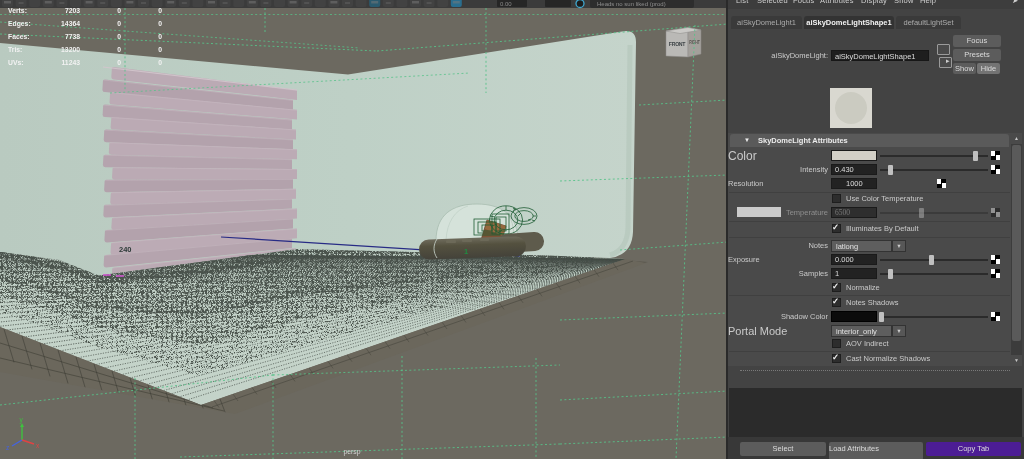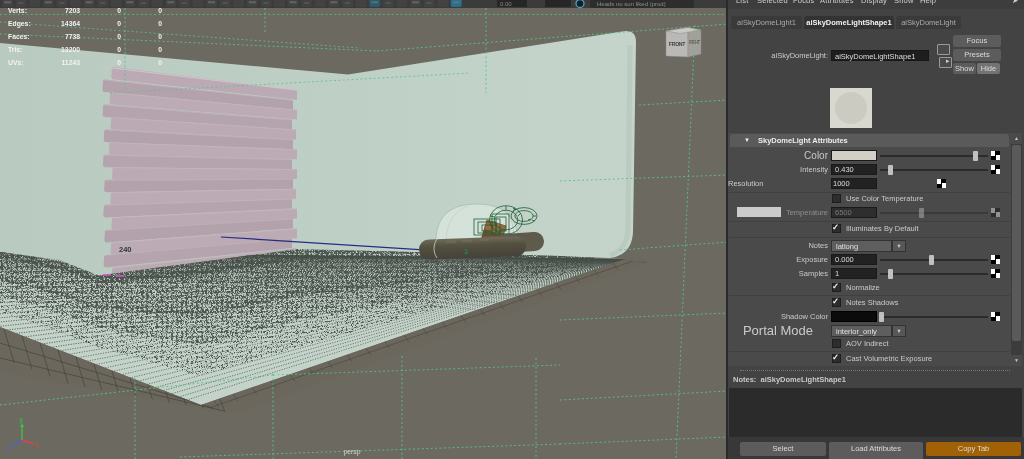--- a/index.html
+++ b/index.html
@@ -453,69 +453,69 @@
         <span style="position:absolute;left:65px">Focus</span>
         <span style="position:absolute;left:92px">Attributes</span>
         <span style="position:absolute;left:133px">Display</span>
         <span style="position:absolute;left:166px">Show</span>
         <span style="position:absolute;left:192px">Help</span>
         <span style="position:absolute;left:284px">➤</span>
       </div>
     </div>
     <div style="position:absolute;left:731px;top:16px;width:71px;height:13px;background:#3a3a3a;border-radius:3px 3px 0 0;font-family:'Liberation Sans',sans-serif;font-size:7.5px;font-weight:normal;color:#ababab;text-align:center;line-height:13px;overflow:hidden">aiSkyDomeLight1</div>
     <div style="position:absolute;left:804px;top:16px;width:90px;height:13px;background:#333333;border-radius:3px 3px 0 0;font-family:'Liberation Sans',sans-serif;font-size:7.5px;font-weight:bold;color:#f2f2f2;text-align:center;line-height:13px;overflow:hidden">aiSkyDomeLightShape1</div>
-    <div style="position:absolute;left:896px;top:16px;width:65px;height:13px;background:#3a3a3a;border-radius:3px 3px 0 0;font-family:'Liberation Sans',sans-serif;font-size:7.5px;font-weight:normal;color:#ababab;text-align:center;line-height:13px;overflow:hidden">aiSkyDomeLight</div>
+    <div style="position:absolute;left:896px;top:16px;width:65px;height:13px;background:#3a3a3a;border-radius:3px 3px 0 0;font-family:'Liberation Sans',sans-serif;font-size:7.5px;font-weight:normal;color:#ababab;text-align:center;line-height:13px;overflow:hidden">defaultLightSet</div>
     <div style="position:absolute;left:728px;top:50px;width:100px;height:12px;font-family:'Liberation Sans',sans-serif;font-size:7.5px;color:#cccccc;text-align:right;line-height:12px">aiSkyDomeLight:</div>
     <div style="position:absolute;left:831px;top:50px;width:98px;height:11px;background:#1e1e1e;border:1px solid #171717;font-family:'Liberation Sans',sans-serif;font-size:7.5px;color:#dddddd;line-height:11px;padding-left:3px;box-sizing:border-box">aiSkyDomeLightShape1</div>
     <div style="position:absolute;left:937px;top:44px;width:11px;height:9px;border:1px solid #9a9a9a;border-radius:1px;background:#4a4a4a"></div>
     <div style="position:absolute;left:939px;top:57px;width:11px;height:9px;border:1px solid #9a9a9a;border-radius:1px;background:#4a4a4a"></div>
     <div style="position:absolute;left:946px;top:57px;width:6px;height:9px;font-family:'Liberation Sans',sans-serif;font-size:7px;color:#cccccc">▸</div>
     <div style="position:absolute;left:953px;top:35px;width:48px;height:12px;background:#5c5c5c;border-radius:2px;font-family:'Liberation Sans',sans-serif;font-size:7.5px;color:#dcdcdc;text-align:center;line-height:12px">Focus</div>
     <div style="position:absolute;left:953px;top:49px;width:48px;height:12px;background:#5c5c5c;border-radius:2px;font-family:'Liberation Sans',sans-serif;font-size:7.5px;color:#dcdcdc;text-align:center;line-height:12px">Presets</div>
     <div style="position:absolute;left:953px;top:63px;width:23px;height:11px;background:#5c5c5c;border-radius:2px;font-family:'Liberation Sans',sans-serif;font-size:7.5px;color:#dcdcdc;text-align:center;line-height:11px">Show</div>
     <div style="position:absolute;left:977px;top:63px;width:23px;height:11px;background:#737373;border-radius:2px;font-family:'Liberation Sans',sans-serif;font-size:7.5px;color:#dcdcdc;text-align:center;line-height:11px">Hide</div>
     <div style="position:absolute;left:830px;top:88px;width:42px;height:40px;background:#d9d8d0">
       <div style="position:absolute;left:5px;top:4px;width:32px;height:32px;border-radius:50%;background:#cbcbc1"></div>
     </div>
     <div style="position:absolute;left:728px;top:133px;width:283px;height:233px;background:#4a4a4a"></div>
     <div style="position:absolute;left:730px;top:134px;width:279px;height:13px;background:#5a5a5a;border-radius:3px 3px 0 0;font-family:'Liberation Sans',sans-serif;font-size:7.5px;font-weight:bold;color:#ececec;line-height:13px">
       <span style="position:absolute;left:14px;top:0px;font-size:6px">▼</span>
       <span style="position:absolute;left:28px">SkyDomeLight Attributes</span>
     </div>
-    <div style="position:absolute;left:728px;top:150px;width:100px;height:12px;font-family:'Liberation Sans',sans-serif;font-size:10px;color:#cacaca;text-align:right;line-height:12px">Color</div>
+    <div style="position:absolute;left:728px;top:150px;width:100px;height:12px;font-family:'Liberation Sans',sans-serif;font-size:12px;color:#cacaca;line-height:12px">Color</div>
     <div style="position:absolute;left:831px;top:150px;width:46px;height:11px;background:#d2cfc6;border:1px solid #1a1a1a;box-sizing:border-box"></div>
     <div style="position:absolute;left:880px;top:155px;width:108px;height:2px;background:#2b2b2b;opacity:1"></div>
     <div style="position:absolute;left:973px;top:151px;width:5px;height:10px;background:#c0c0c0;border-radius:1px;opacity:1"></div>
     <div style="position:absolute;left:991px;top:151px;width:9px;height:9px;opacity:1;background:conic-gradient(#000 25%,#fff 0 50%,#000 0 75%,#fff 0)"></div>
     <div style="position:absolute;left:728px;top:164px;width:100px;height:12px;font-family:'Liberation Sans',sans-serif;font-size:7.5px;color:#cacaca;text-align:right;line-height:12px">Intensity</div>
     <div style="position:absolute;left:831px;top:164px;width:46px;height:11px;background:#222222;border:1px solid #1a1a1a;font-family:'Liberation Sans',sans-serif;font-size:7.5px;color:#dddddd;line-height:10px;padding-left:3px;box-sizing:border-box">0.430</div>
     <div style="position:absolute;left:880px;top:169px;width:108px;height:2px;background:#2b2b2b;opacity:1"></div>
     <div style="position:absolute;left:888px;top:165px;width:5px;height:10px;background:#c0c0c0;border-radius:1px;opacity:1"></div>
     <div style="position:absolute;left:991px;top:165px;width:9px;height:9px;opacity:1;background:conic-gradient(#000 25%,#fff 0 50%,#000 0 75%,#fff 0)"></div>
     <div style="position:absolute;left:728px;top:178px;width:100px;height:12px;font-family:'Liberation Sans',sans-serif;font-size:7.5px;color:#cacaca;line-height:12px">Resolution</div>
-    <div style="position:absolute;left:831px;top:178px;width:46px;height:11px;background:#222222;border:1px solid #1a1a1a;font-family:'Liberation Sans',sans-serif;font-size:7.5px;color:#dddddd;line-height:10px;padding-left:1px;box-sizing:border-box">1000</div>
+    <div style="position:absolute;left:831px;top:178px;width:46px;height:11px;background:#222222;border:1px solid #1a1a1a;font-family:'Liberation Sans',sans-serif;font-size:7.5px;color:#dddddd;line-height:10px;padding-left:14px;box-sizing:border-box">1000</div>
     <div style="position:absolute;left:937px;top:179px;width:9px;height:9px;opacity:1;background:conic-gradient(#000 25%,#fff 0 50%,#000 0 75%,#fff 0)"></div>
     <div style="position:absolute;left:729px;top:192px;width:281px;height:1px;background:#404040"></div>
     <div style="position:absolute;left:832px;top:194px;width:9px;height:9px;background:#2d2d2d;border:1px solid #1e1e1e;box-sizing:border-box"></div>
     <div style="position:absolute;left:846px;top:193px;width:170px;height:11px;font-family:'Liberation Sans',sans-serif;font-size:7.5px;color:#cacaca;line-height:11px">Use Color Temperature</div>
     <div style="position:absolute;left:737px;top:207px;width:44px;height:10px;background:#cbcbcb"></div>
     <div style="position:absolute;left:728px;top:207px;width:100px;height:12px;font-family:'Liberation Sans',sans-serif;font-size:7.5px;color:#8f8f8f;text-align:right;line-height:12px">Temperature</div>
-    <div style="position:absolute;left:831px;top:207px;width:46px;height:11px;background:#2e2e2e;border:1px solid #1a1a1a;font-family:Liberation Sans, sans-serif;font-size:7.5px;color:#7a7a7a;line-height:10px;padding-left:3px;box-sizing:border-box">6500</div>
+    <div style="position:absolute;left:831px;top:207px;width:46px;height:11px;background:#2e2e2e;border:1px solid #1a1a1a;font-family:Liberation Serif, serif;font-size:7.5px;color:#7a7a7a;line-height:10px;padding-left:3px;box-sizing:border-box">6500</div>
     <div style="position:absolute;left:880px;top:212px;width:108px;height:2px;background:#2b2b2b;opacity:0.45"></div>
     <div style="position:absolute;left:919px;top:208px;width:5px;height:10px;background:#c0c0c0;border-radius:1px;opacity:0.45"></div>
     <div style="position:absolute;left:991px;top:208px;width:9px;height:9px;opacity:0.4;background:conic-gradient(#000 25%,#fff 0 50%,#000 0 75%,#fff 0)"></div>
     <div style="position:absolute;left:729px;top:221px;width:281px;height:1px;background:#404040"></div>
     <div style="position:absolute;left:832px;top:224px;width:9px;height:9px;background:#2d2d2d;border:1px solid #1e1e1e;box-sizing:border-box"></div>
     <div style="position:absolute;left:832px;top:222px;width:11px;height:11px;font-family:'Liberation Sans',sans-serif;font-size:8.5px;color:#f0f0f0;font-weight:bold">✓</div>
     <div style="position:absolute;left:846px;top:223px;width:170px;height:11px;font-family:'Liberation Sans',sans-serif;font-size:7.5px;color:#cacaca;line-height:11px">Illuminates By Default</div>
     <div style="position:absolute;left:729px;top:237px;width:281px;height:1px;background:#404040"></div>
     <div style="position:absolute;left:728px;top:240px;width:100px;height:12px;font-family:'Liberation Sans',sans-serif;font-size:7.5px;color:#cacaca;text-align:right;line-height:12px">Notes</div>
     <div style="position:absolute;left:831px;top:240px;width:61px;height:12px;background:#5e5e5e;border:1px solid #333;font-family:'Liberation Sans',sans-serif;font-size:7.5px;color:#e0e0e0;line-height:11px;padding-left:4px;box-sizing:border-box">latlong</div>
     <div style="position:absolute;left:892px;top:240px;width:14px;height:12px;background:#575757;border:1px solid #333;box-sizing:border-box;font-family:'Liberation Sans',sans-serif;font-size:5.5px;color:#cccccc;text-align:center;line-height:11px">▼</div>
-    <div style="position:absolute;left:728px;top:254px;width:100px;height:12px;font-family:'Liberation Sans',sans-serif;font-size:7.5px;color:#cacaca;text-align:right;line-height:12px">Exposure</div>
+    <div style="position:absolute;left:728px;top:254px;width:100px;height:12px;font-family:'Liberation Sans',sans-serif;font-size:7.5px;color:#cacaca;text-align:left;line-height:12px">Exposure</div>
     <div style="position:absolute;left:831px;top:254px;width:46px;height:11px;background:#222222;border:1px solid #1a1a1a;font-family:'Liberation Sans',sans-serif;font-size:7.5px;color:#dddddd;line-height:10px;padding-left:3px;box-sizing:border-box">0.000</div>
     <div style="position:absolute;left:880px;top:259px;width:108px;height:2px;background:#2b2b2b;opacity:1"></div>
     <div style="position:absolute;left:929px;top:255px;width:5px;height:10px;background:#c0c0c0;border-radius:1px;opacity:1"></div>
     <div style="position:absolute;left:991px;top:255px;width:9px;height:9px;opacity:1;background:conic-gradient(#000 25%,#fff 0 50%,#000 0 75%,#fff 0)"></div>
     <div style="position:absolute;left:728px;top:268px;width:100px;height:12px;font-family:'Liberation Sans',sans-serif;font-size:7.5px;color:#cacaca;text-align:right;line-height:12px">Samples</div>
     <div style="position:absolute;left:831px;top:268px;width:46px;height:11px;background:#222222;border:1px solid #1a1a1a;font-family:'Liberation Sans',sans-serif;font-size:7.5px;color:#dddddd;line-height:10px;padding-left:3px;box-sizing:border-box">1</div>
     <div style="position:absolute;left:880px;top:273px;width:108px;height:2px;background:#2b2b2b;opacity:1"></div>
     <div style="position:absolute;left:888px;top:269px;width:5px;height:10px;background:#c0c0c0;border-radius:1px;opacity:1"></div>
     <div style="position:absolute;left:991px;top:269px;width:9px;height:9px;opacity:1;background:conic-gradient(#000 25%,#fff 0 50%,#000 0 75%,#fff 0)"></div>
     <div style="position:absolute;left:832px;top:283px;width:9px;height:9px;background:#2d2d2d;border:1px solid #1e1e1e;box-sizing:border-box"></div>
@@ -523,32 +523,31 @@
     <div style="position:absolute;left:846px;top:282px;width:170px;height:11px;font-family:'Liberation Sans',sans-serif;font-size:7.5px;color:#cacaca;line-height:11px">Normalize</div>
     <div style="position:absolute;left:729px;top:295px;width:281px;height:1px;background:#404040"></div>
     <div style="position:absolute;left:832px;top:298px;width:9px;height:9px;background:#2d2d2d;border:1px solid #1e1e1e;box-sizing:border-box"></div>
     <div style="position:absolute;left:832px;top:296px;width:11px;height:11px;font-family:'Liberation Sans',sans-serif;font-size:8.5px;color:#f0f0f0;font-weight:bold">✓</div>
     <div style="position:absolute;left:846px;top:297px;width:170px;height:11px;font-family:'Liberation Sans',sans-serif;font-size:7.5px;color:#cacaca;line-height:11px">Notes Shadows</div>
     <div style="position:absolute;left:728px;top:311px;width:100px;height:12px;font-family:'Liberation Sans',sans-serif;font-size:7.5px;color:#cacaca;text-align:right;line-height:12px">Shadow Color</div>
     <div style="position:absolute;left:831px;top:311px;width:46px;height:11px;background:#0b0b0b;border:1px solid #000;box-sizing:border-box"></div>
     <div style="position:absolute;left:880px;top:316px;width:108px;height:2px;background:#2b2b2b;opacity:1"></div>
     <div style="position:absolute;left:879px;top:312px;width:5px;height:10px;background:#c0c0c0;border-radius:1px;opacity:1"></div>
     <div style="position:absolute;left:991px;top:312px;width:9px;height:9px;opacity:1;background:conic-gradient(#000 25%,#fff 0 50%,#000 0 75%,#fff 0)"></div>
-    <div style="position:absolute;left:728px;top:325px;width:100px;height:12px;font-family:'Liberation Sans',sans-serif;font-size:13px;color:#cacaca;text-align:center;line-height:12px">Portal Mode</div>
+    <div style="position:absolute;left:728px;top:325px;width:100px;height:12px;font-family:'Liberation Sans',sans-serif;font-size:11px;color:#cacaca;text-align:left;line-height:12px">Portal Mode</div>
     <div style="position:absolute;left:831px;top:325px;width:61px;height:12px;background:#5e5e5e;border:1px solid #333;font-family:'Liberation Sans',sans-serif;font-size:7.5px;color:#e0e0e0;line-height:11px;padding-left:4px;box-sizing:border-box">interior_only</div>
     <div style="position:absolute;left:892px;top:325px;width:14px;height:12px;background:#575757;border:1px solid #333;box-sizing:border-box;font-family:'Liberation Sans',sans-serif;font-size:5.5px;color:#cccccc;text-align:center;line-height:11px">▼</div>
     <div style="position:absolute;left:832px;top:339px;width:9px;height:9px;background:#2d2d2d;border:1px solid #1e1e1e;box-sizing:border-box"></div>
     <div style="position:absolute;left:846px;top:338px;width:170px;height:11px;font-family:'Liberation Sans',sans-serif;font-size:7.5px;color:#cacaca;line-height:11px">AOV Indirect</div>
     <div style="position:absolute;left:729px;top:351px;width:281px;height:1px;background:#404040"></div>
     <div style="position:absolute;left:832px;top:354px;width:9px;height:9px;background:#2d2d2d;border:1px solid #1e1e1e;box-sizing:border-box"></div>
     <div style="position:absolute;left:832px;top:352px;width:11px;height:11px;font-family:'Liberation Sans',sans-serif;font-size:8.5px;color:#f0f0f0;font-weight:bold">✓</div>
-    <div style="position:absolute;left:846px;top:353px;width:170px;height:11px;font-family:'Liberation Sans',sans-serif;font-size:7.5px;color:#cacaca;line-height:11px">Cast Volumetric Exposure</div>
+    <div style="position:absolute;left:846px;top:353px;width:170px;height:11px;font-family:'Liberation Sans',sans-serif;font-size:7.5px;color:#cacaca;line-height:11px">Cast Normalize Shadows</div>
     <div style="position:absolute;left:1011px;top:133px;width:11px;height:233px;background:#3c3c3c"></div>
     <div style="position:absolute;left:1011px;top:133px;width:11px;height:11px;background:#4a4a4a;font-family:'Liberation Sans',sans-serif;font-size:5px;color:#c5c5c5;text-align:center;line-height:11px">▲</div>
     <div style="position:absolute;left:1011px;top:355px;width:11px;height:11px;background:#4a4a4a;font-family:'Liberation Sans',sans-serif;font-size:5px;color:#c5c5c5;text-align:center;line-height:11px">▼</div>
     <div style="position:absolute;left:1012px;top:145px;width:9px;height:196px;background:#5a5a5a;border-radius:2px"></div>
     <div style="position:absolute;left:740px;top:370px;width:270px;height:0;border-top:1.5px dotted #7a7a7a"></div>
-    <div style="position:absolute;left:733px;top:375px;width:280px;height:11px;font-family:'Liberation Sans',sans-serif;font-size:7.5px;font-weight:bold;color:#c9c9c9">Notes:&nbsp; aiSkyDomeLightShape1</div>
     <div style="position:absolute;left:729px;top:388px;width:293px;height:49px;background:#2b2b2b"></div>
     <div style="position:absolute;left:728px;top:437px;width:296px;height:22px;background:#383838"></div>
     <div style="position:absolute;left:740px;top:442px;width:86px;height:14px;background:#5c5c5c;border-radius:2px;font-family:'Liberation Sans',sans-serif;font-size:7.5px;color:#dcdcdc;text-align:center;line-height:14px">Select</div>
-    <div style="position:absolute;left:829px;top:442px;width:94px;height:18px;background:#5c5c5c;border-radius:2px;font-family:'Liberation Sans',sans-serif;font-size:7.5px;color:#dcdcdc;text-align:center;line-height:14px">Load Attributes</div>
-    <div style="position:absolute;left:926px;top:442px;width:95px;height:14px;background:#a16207;border-radius:2px;font-family:'Liberation Sans',sans-serif;font-size:7.5px;color:#dcdcdc;text-align:center;line-height:14px">Copy Tab</div>
+    <div style="position:absolute;left:829px;top:442px;width:94px;height:18px;background:#5c5c5c;border-radius:2px;font-family:'Liberation Sans',sans-serif;font-size:7.5px;color:#dcdcdc;line-height:14px">Load Attributes</div>
+    <div style="position:absolute;left:926px;top:442px;width:95px;height:14px;background:#4c1d95;border-radius:2px;font-family:'Liberation Sans',sans-serif;font-size:7.5px;color:#dcdcdc;text-align:center;line-height:14px">Copy Tab</div>
 </div>
 </body></html>

